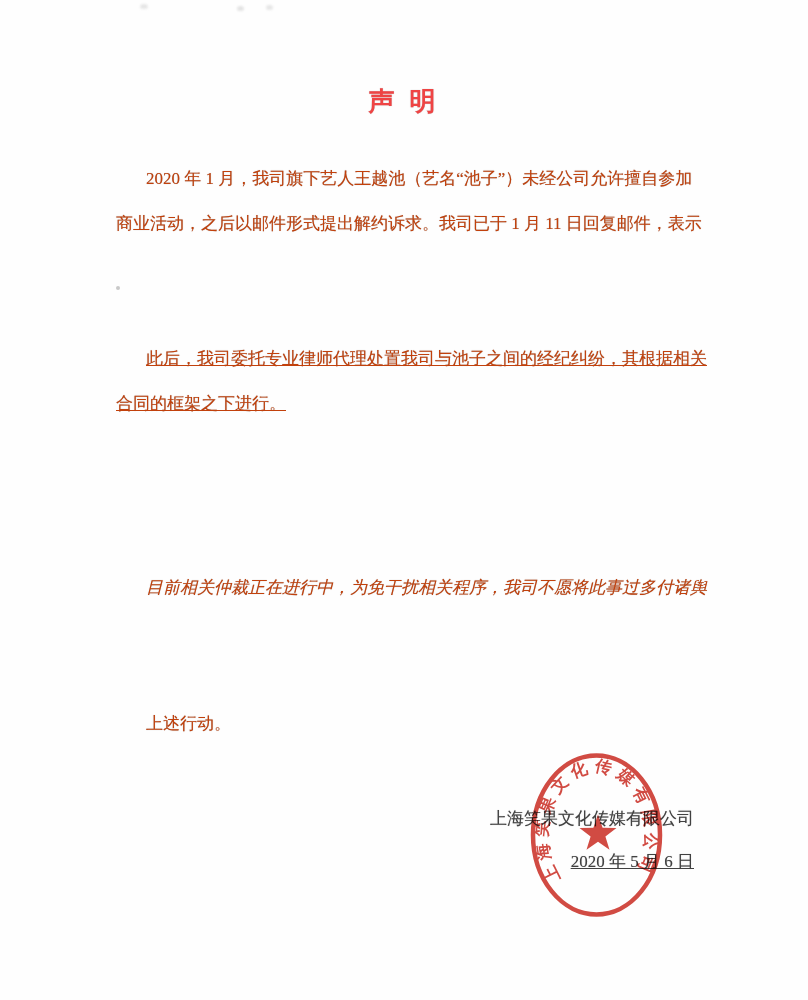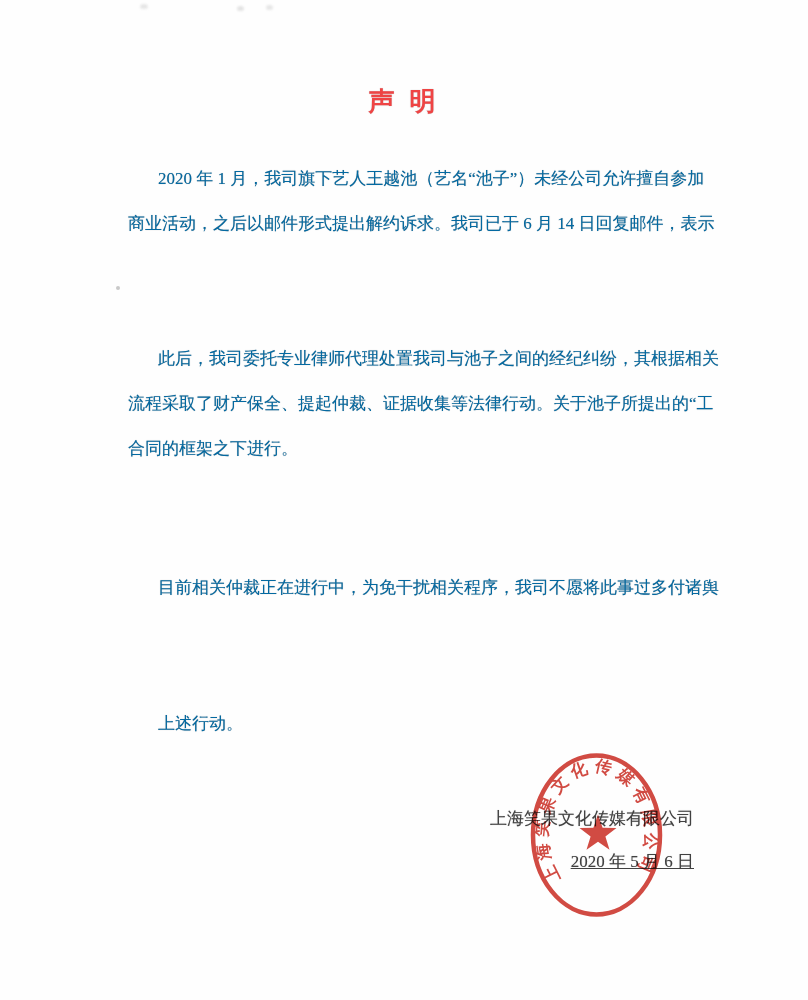--- a/index.html
+++ b/index.html
@@ -22,31 +22,31 @@
     font-family:Liberation Sans, sans-serif;
     font-weight:700;
     font-size:26px;
     line-height:34px;
     letter-spacing:4px;
     color:#ef4444;
     text-shadow:0 0 1px rgba(60,65,68,.35);
   }
   .para{
     position:absolute;
-    left:128px;right:114px;
+    left:116px;right:114px;
     font-size:17px;
     line-height:45px;
-    color:#0369a1;
+    color:#c2410c;
     text-shadow:0 0 .8px rgba(55,55,55,.45);
   }
   .line{white-space:nowrap;}
   .line.indent{text-indent:30px;}
   .p1{top:156px;}
-  .p2{top:336px;}
-  .p3{top:565px;}
+  .p2{top:336px;text-decoration:underline;}
+  .p3{top:565px;font-style:italic;}
   .closing{top:701px;}
   .sig{
     position:absolute;
     left:116px;right:114px;
     font-size:17px;
     line-height:45px;
     color:#414141;
     text-align:right;
     text-shadow:0 0 .8px rgba(55,55,55,.45);
     white-space:nowrap;
@@ -84,26 +84,25 @@
 
   <span class="artifact a1"></span>
   <span class="artifact a2"></span>
   <span class="artifact a3"></span>
   <span class="artifact a4"></span>
 
   <h1 class="title">声 明</h1>
 
   <div class="para p1">
     <div class="line indent">2020 年 1 月，我司旗下艺人王越池（艺名“池子”）未经公司允许擅自参加</div>
-    <div class="line">商业活动，之后以邮件形式提出解约诉求。我司已于 6 月 14 日回复邮件，表示</div>
+    <div class="line">商业活动，之后以邮件形式提出解约诉求。我司已于 1 月 11 日回复邮件，表示</div>
   </div>
 
   <div class="para p2">
     <div class="line indent">此后，我司委托专业律师代理处置我司与池子之间的经纪纠纷，其根据相关</div>
-    <div class="line">流程采取了财产保全、提起仲裁、证据收集等法律行动。关于池子所提出的“工</div>
     <div class="line">合同的框架之下进行。</div>
   </div>
 
   <div class="para p3">
     <div class="line indent">目前相关仲裁正在进行中，为免干扰相关程序，我司不愿将此事过多付诸舆</div>
   </div>
 
   <div class="para closing">
     <div class="line indent">上述行动。</div>
   </div>

